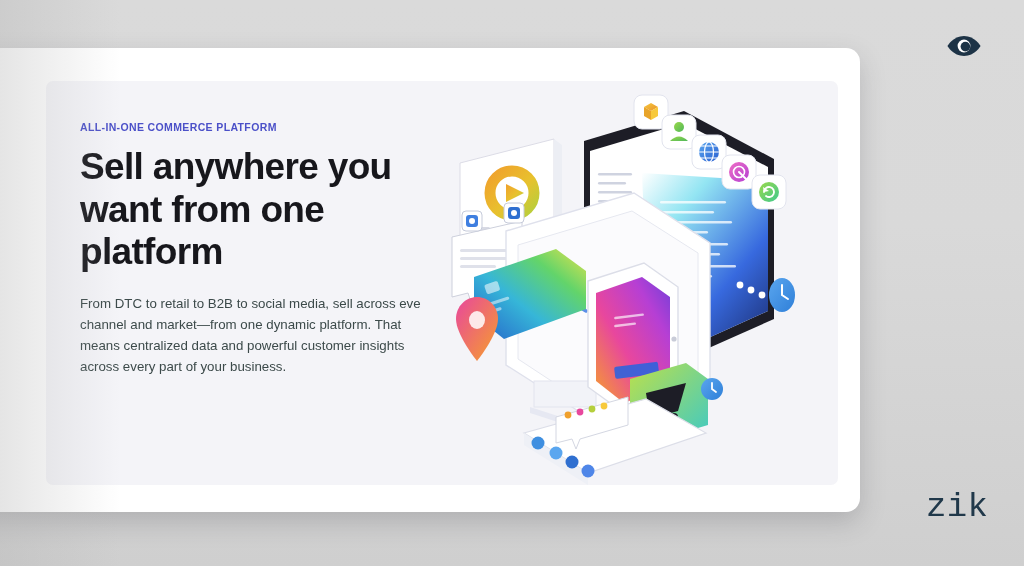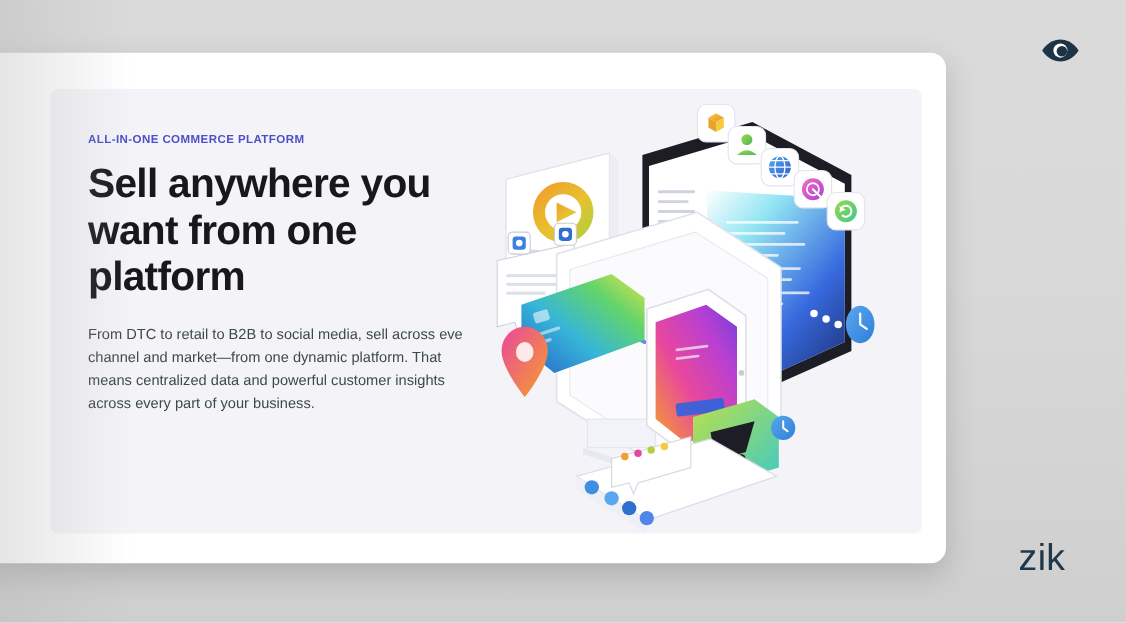--- a/index.html
+++ b/index.html
@@ -113,21 +113,21 @@
   }
   #eye-icon svg { display:block; width:100%; height:100%; }
 
   #wordmark {
     position: absolute;
     left: 926px;
     top: 488px;
     font-size: 34px;
     letter-spacing: 0.01em;
     color: #20384a;
-    font-family: Liberation Sans, sans-serif;
+    font-family: Liberation Mono, monospace;
   }
 </style>
 </head>
 <body>
 
 <div id="stage">
 
   <div id="page-panel">
 
     <div id="hero-card">

